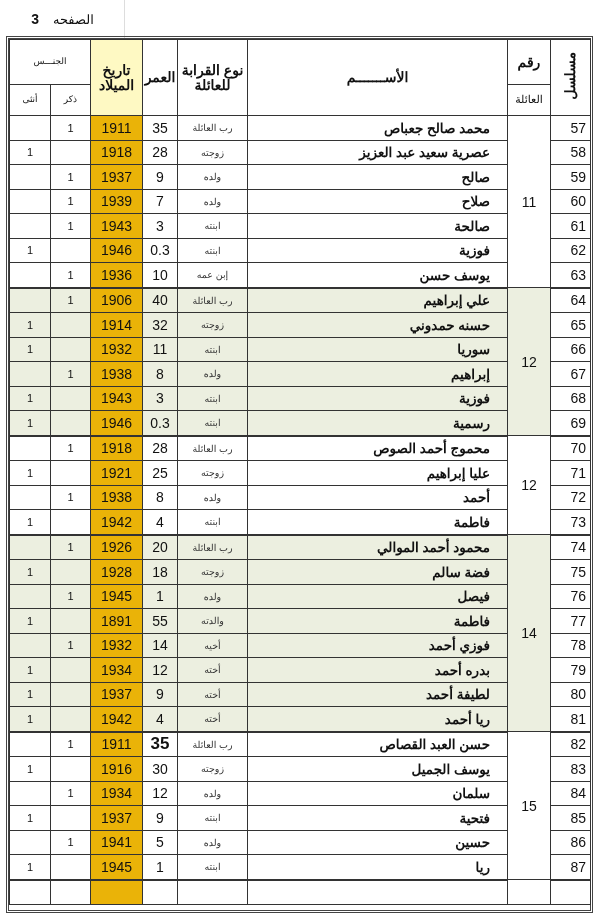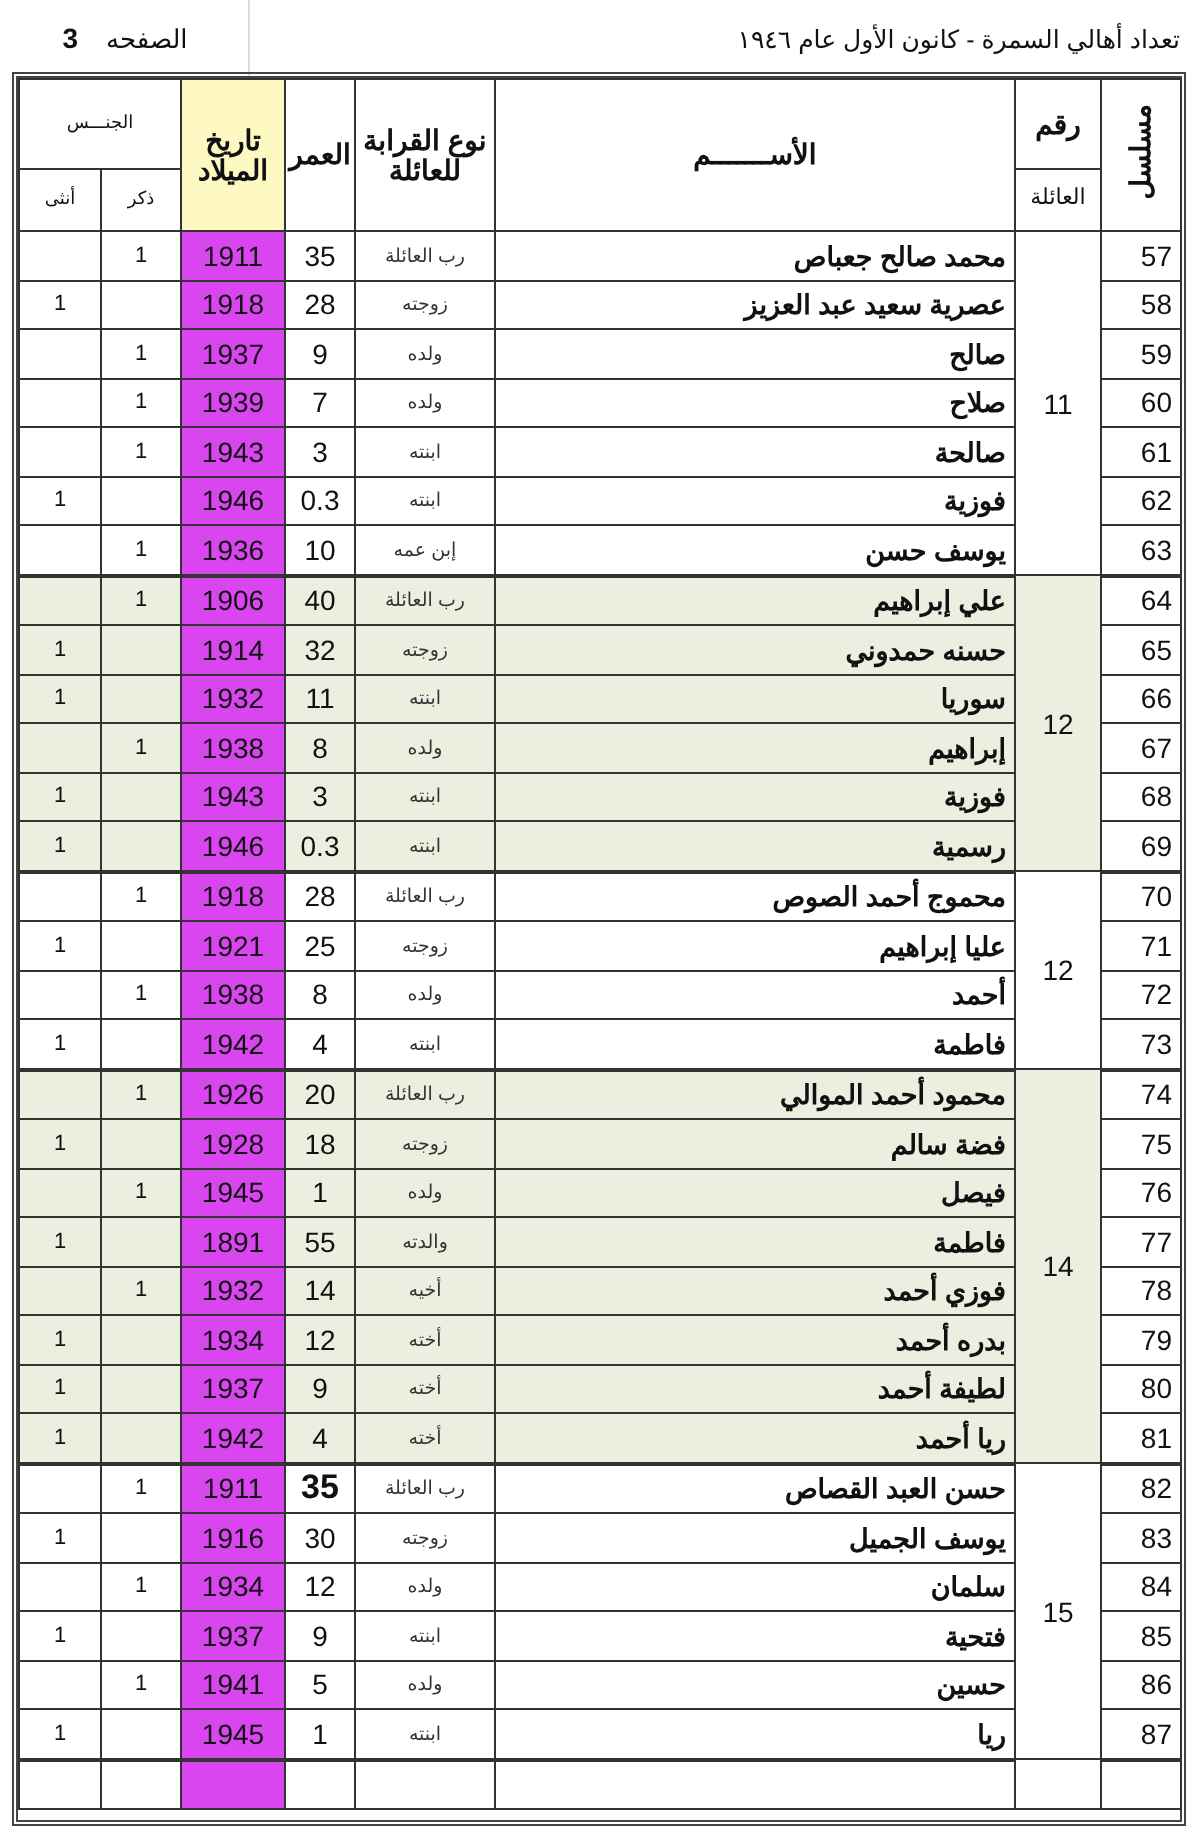--- a/index.html
+++ b/index.html
@@ -11,44 +11,43 @@
   .topbar .right { position:absolute; right:10px; top:0; height:38px; display:flex; align-items:center; gap:22px; font-size:12.5px; direction:rtl; }
   .frame { position:absolute; left:6px; top:36px; width:587px; height:877px; border:3px double #444; box-sizing:border-box; }
   table { position:absolute; left:9px; top:39px; border-collapse:collapse; table-layout:fixed; direction:ltr; }
   td, th { border:1px solid #333; padding:0; text-align:center; font-weight:normal; overflow:hidden; white-space:nowrap; }
   th { font-size:14px; font-weight:bold; line-height:1.05; }
   th.small { font-size:9px; font-weight:normal; }
   .hdr-row1 th { height:44px; }
   .hdr-row2 th { height:30px; }
   tbody td { height:23.5px; font-size:13px; }
   td.c-f, td.c-m { font-size:11px; }
-  td.c-birth { background:#d946ef; font-size:14px;margin-top:40px; }
+  td.c-birth { background:#eab308; font-size:14px;margin-top:40px; }
   th.c-birth { background:#fef9c3; }
   td.c-age { font-size:14px; }
   td.c-age.bold { font-weight:bold; font-size:17px; }
   td.c-rel { font-size:9.5px; color:#333; direction:rtl; }
-  td.c-name { direction:rtl; text-align:right; padding-right:4px; font-size:13.5px; font-weight:bold; }
+  td.c-name { direction:rtl; text-align:right; padding-right:17px; font-size:13.5px; font-weight:bold; }
   td.c-fam { font-size:14px; }
   td.c-ser { text-align:right; padding-right:4px; font-size:14px;margin-left:28px; }
   tr.green td.c-age, tr.green td.c-rel, tr.green td.c-name, tr.green td.c-f, tr.green td.c-m { background:#ecefe0; }
   td.c-fam.green { background:#ecefe0; }
   .vertical { writing-mode:vertical-rl; transform:rotate(180deg); display:inline-block; }
   .group-end td { border-bottom:2px solid #333; }
 </style>
 </head>
 <body>
 
 <div class="topbar">
   <div class="left">
     <span>الصفحه</span>
     <span class="pg-num">3</span>
   </div>
   <div class="vsep"></div>
   <div class="right">
-    <span>تعداد أهالي السمرة - كانون الأول عام ١٩٤٦</span>
   </div>
 </div>
 
 <div class="frame"></div>
 
 <table>
   <colgroup>
     <col style="width:41px">
       <col style="width:40px">
       <col style="width:52px">

